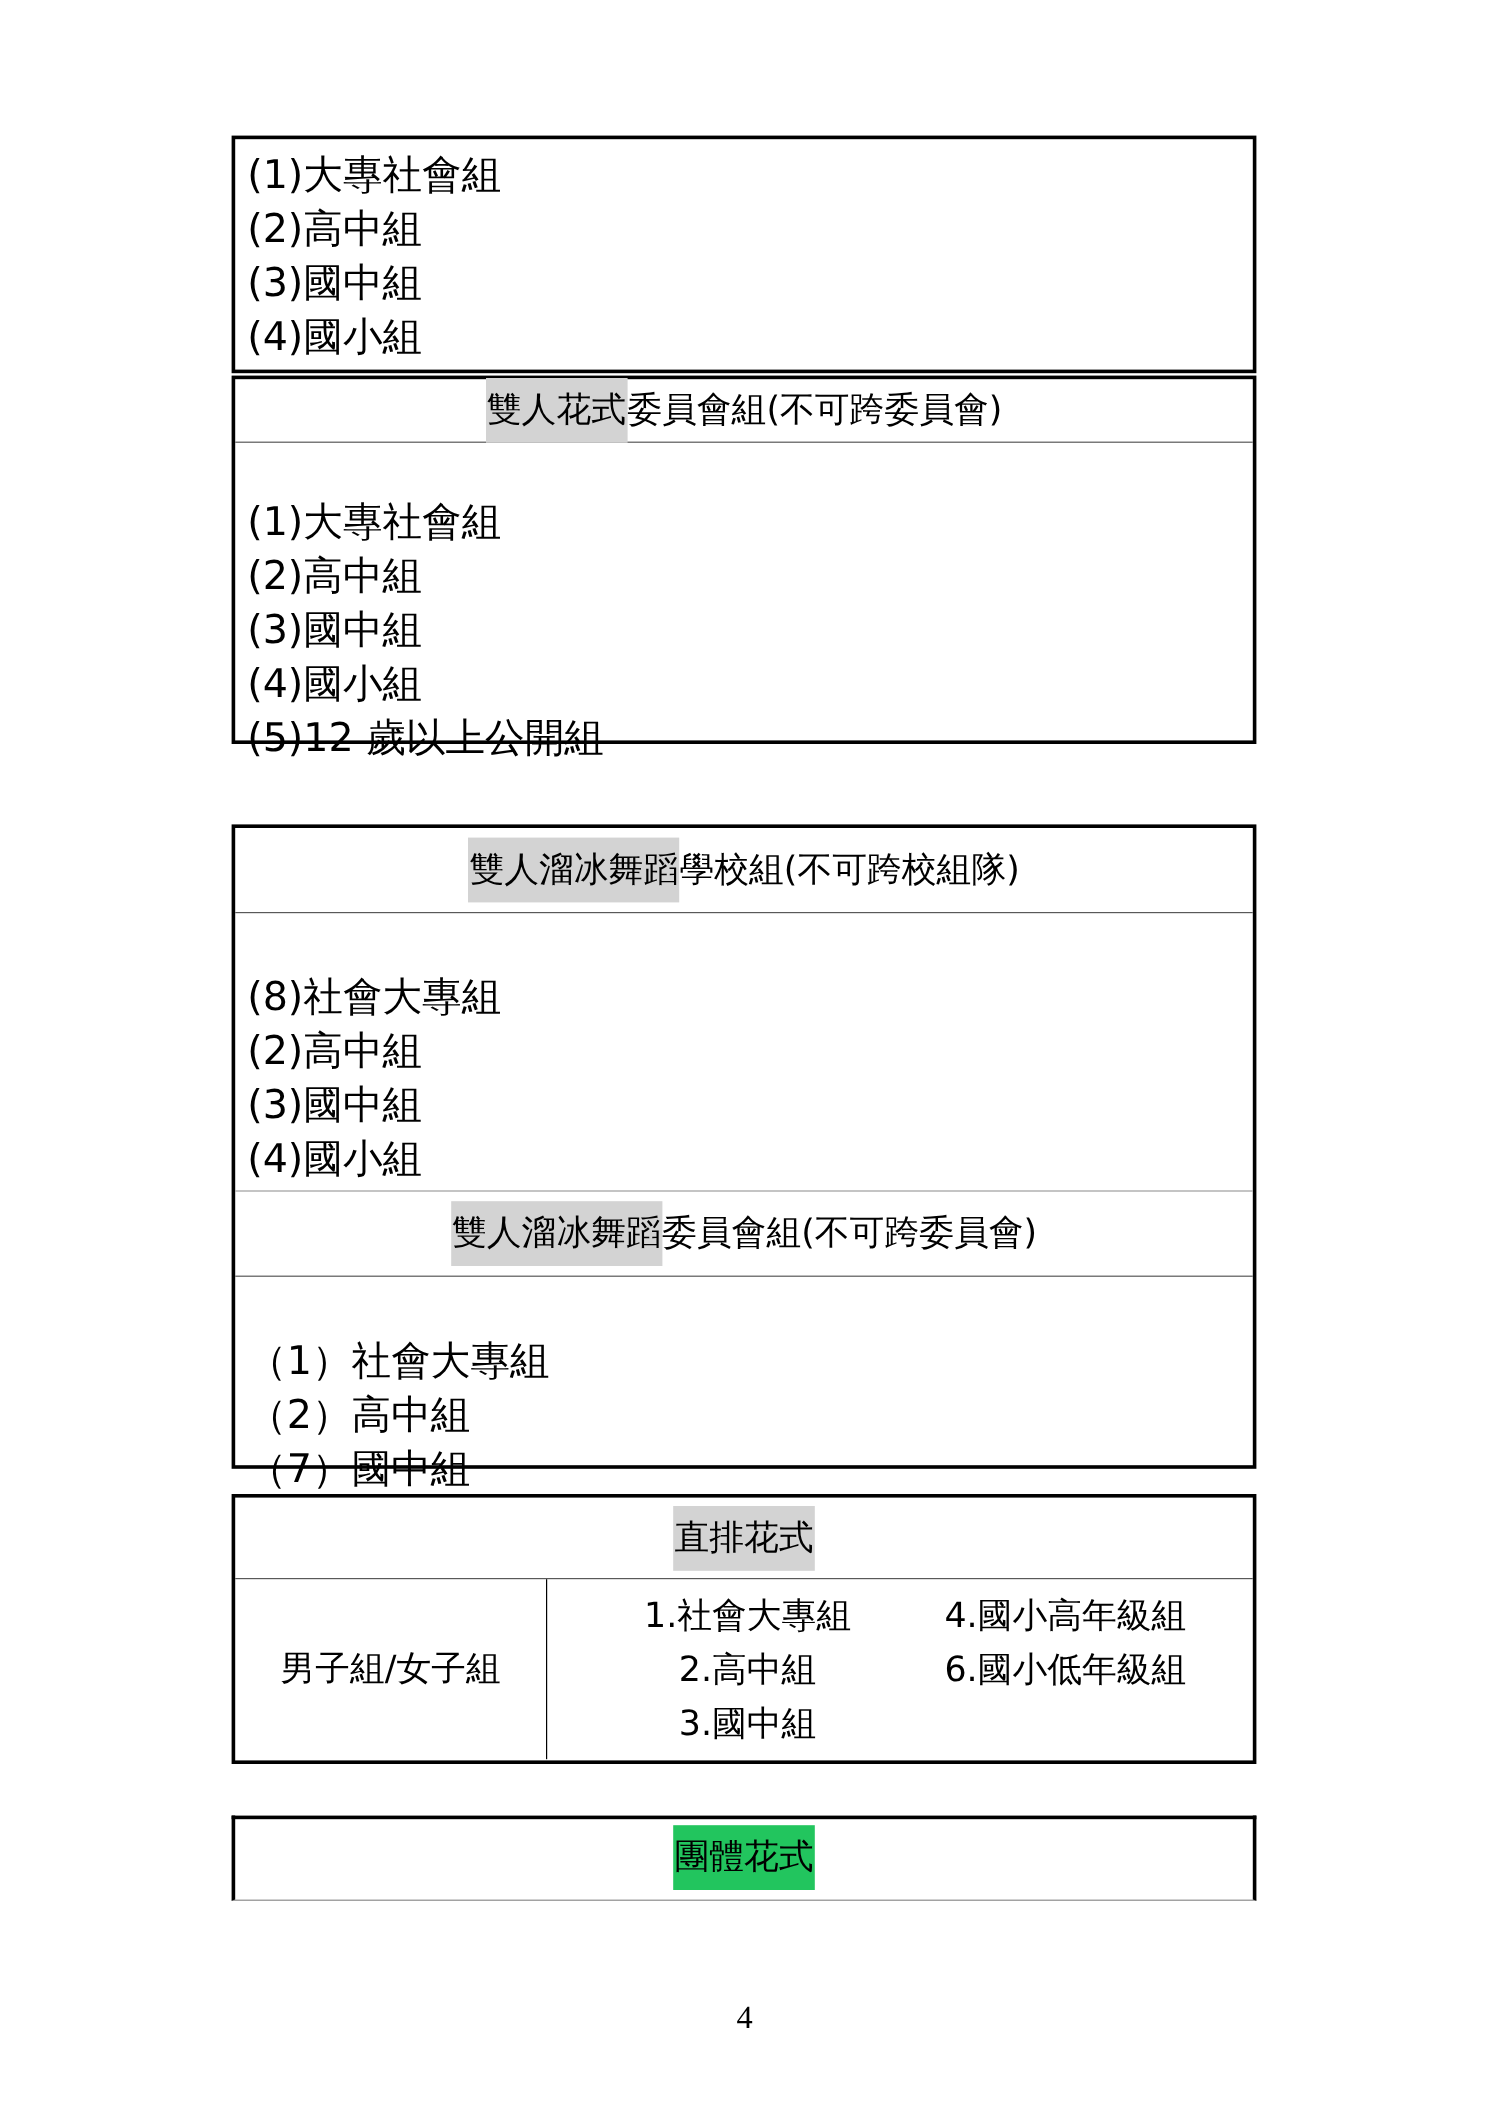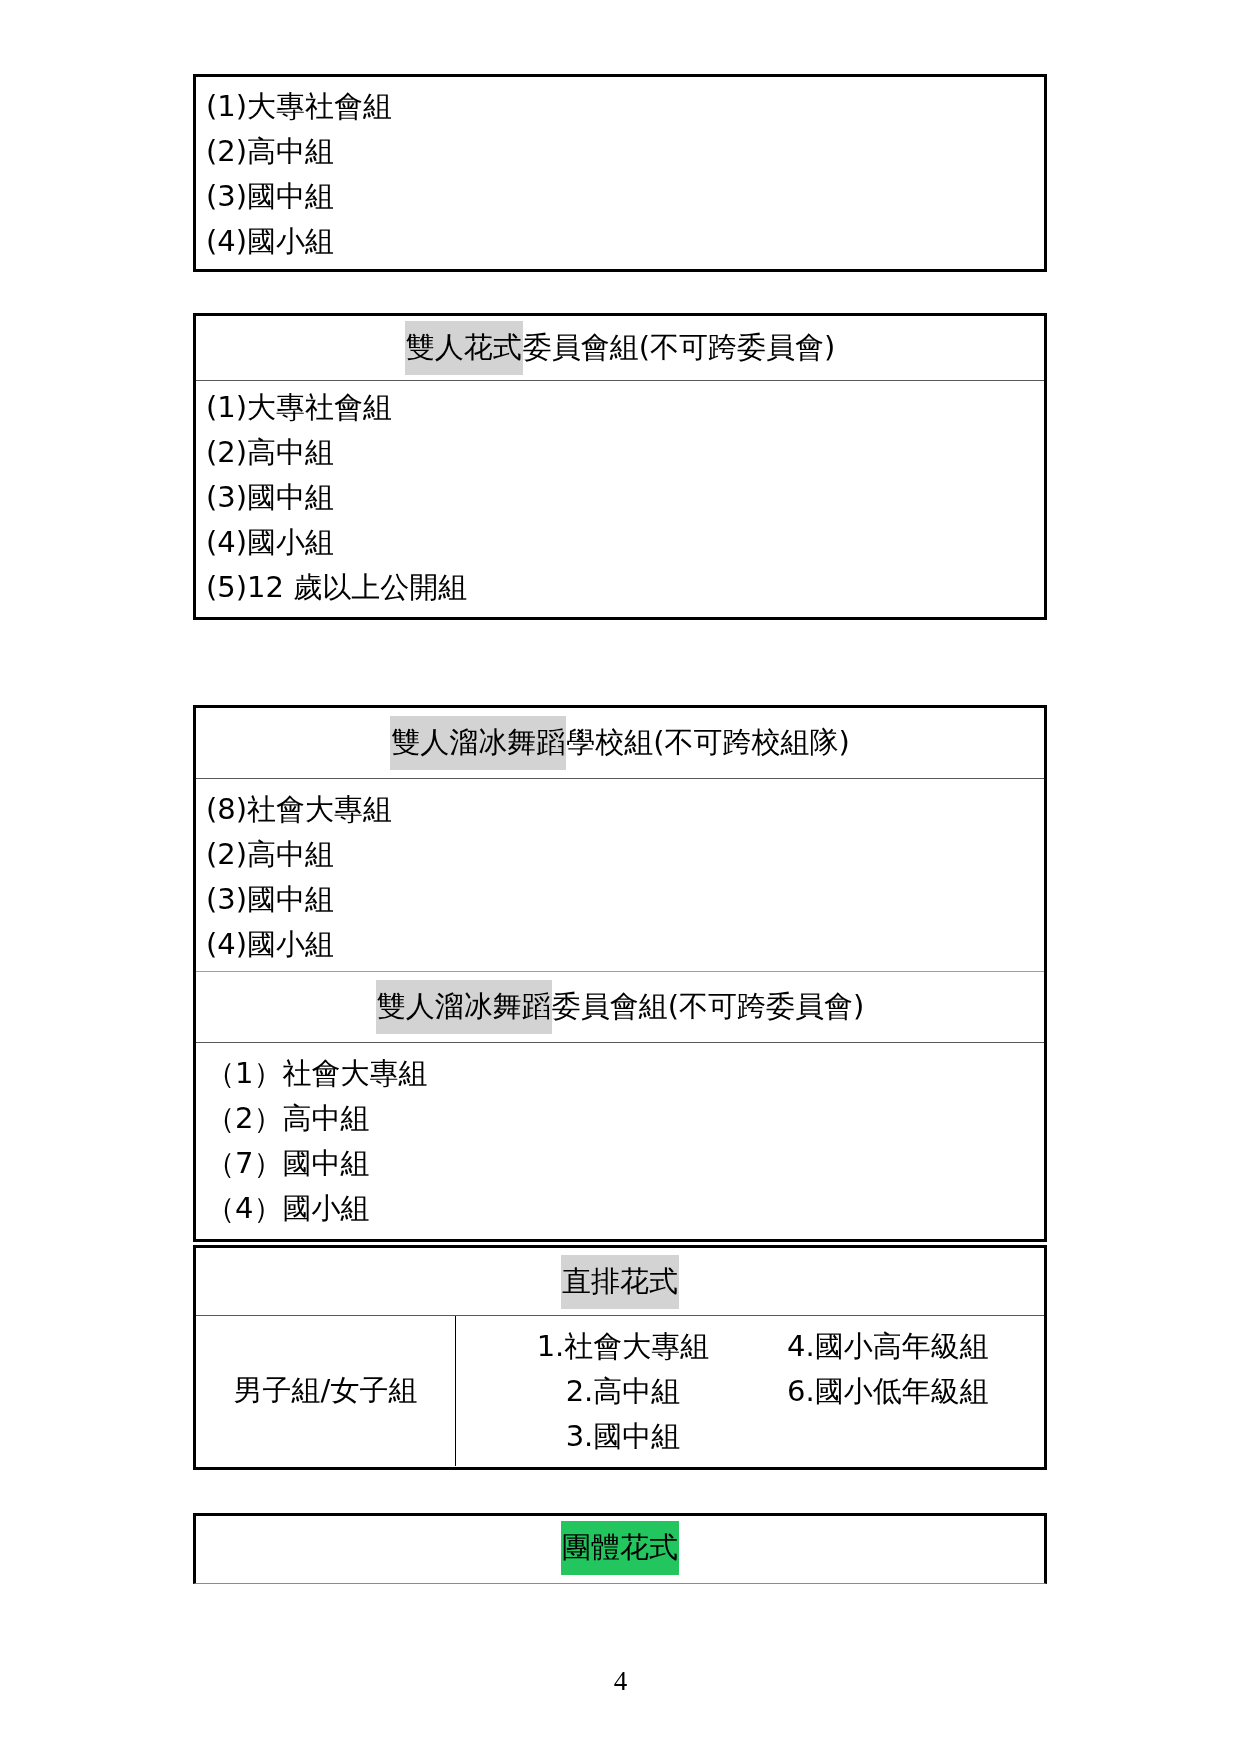--- a/index.html
+++ b/index.html
@@ -18,28 +18,28 @@
     box-sizing:border-box;
     background:#ffffff;
   }
   .hdr {
     display:flex; align-items:center; justify-content:center;
     font-size:29px;
     border-bottom:1px solid #595959;
     box-sizing:border-box;
   }
   .hl { padding:7px 1px; }
-  .body { font-size:29px; }
+  .body { font-size:33px;margin-top:39px; }
   .line { line-height:45px; padding-left:10px; }
 
   #box1 { top:74px;  height:198px; padding-top:7px; }
   #box2 { top:313px; height:307px; }
-  #box2 .hdr { height:65px; }
+  #box2 .hdr { height:53px; }
   #box2 .body { padding-top:4px; }
-  #box3 { top:705px; height:537px; }
+  #box3 { top:687px; height:537px; }
   #box3 .hdr { height:71px; }
   #box3 .body { padding-top:8px; }
   #box3 .body.first { border-bottom:1px solid #9e9e9e; padding-bottom:4px; }
   #box4 { top:1245px; height:225px; }
   #box4 .hdr { height:68px;align-items:center; }
   .t4 { display:grid; grid-template-columns:260px 325px 1fr; height:150px; font-size:29px; }
   .t4 .c1 {
     border-right:1px solid #000000;
     display:flex; align-items:center; justify-content:center;
   }

